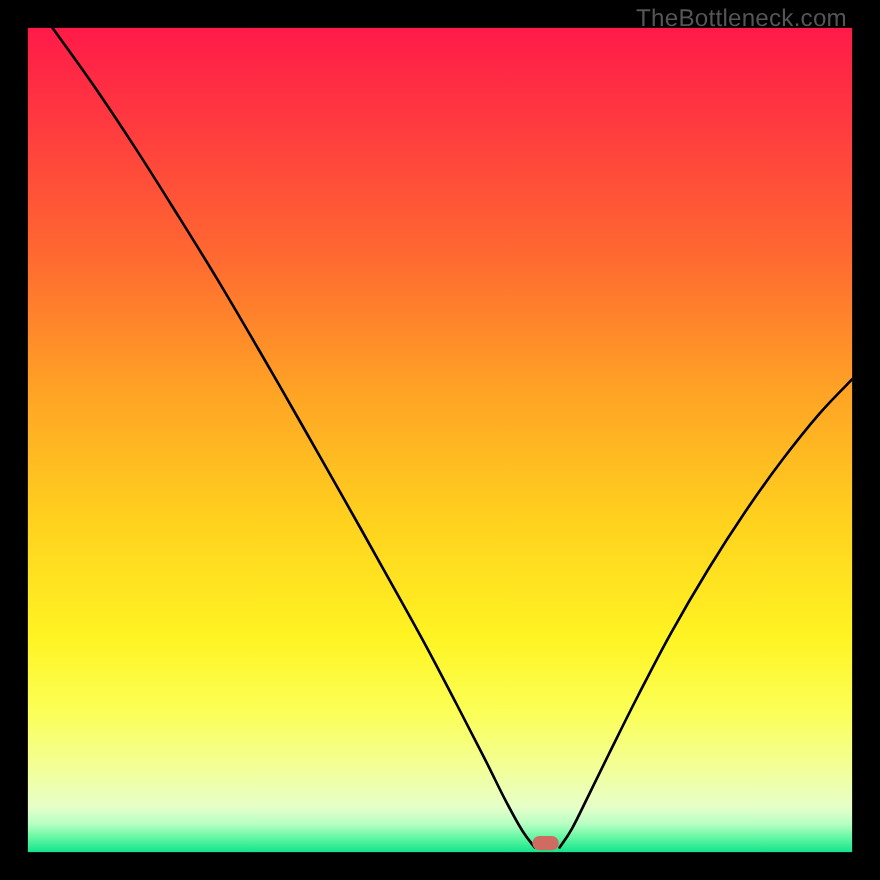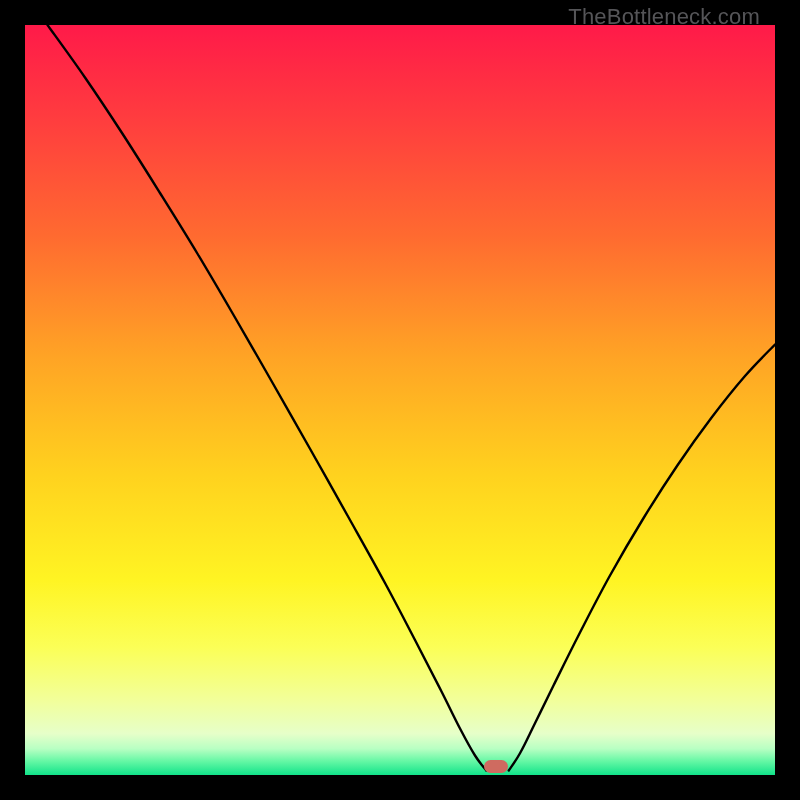--- a/index.html
+++ b/index.html
@@ -28,21 +28,21 @@
     position: absolute;
     inset: 0;
   }
   .curve-layer {
     position: absolute;
     inset: 0;
   }
   .watermark {
     position: absolute;
     top: 4px;
-    right: 40px;
+    right: 30px;
     color: #555558;
     font-size: 22px;
     font-weight: 500;
     letter-spacing: 0.2px;
   }
   .marker {
     position: absolute;
     background: #cf6b60;
     border-radius: 8px;
   }

